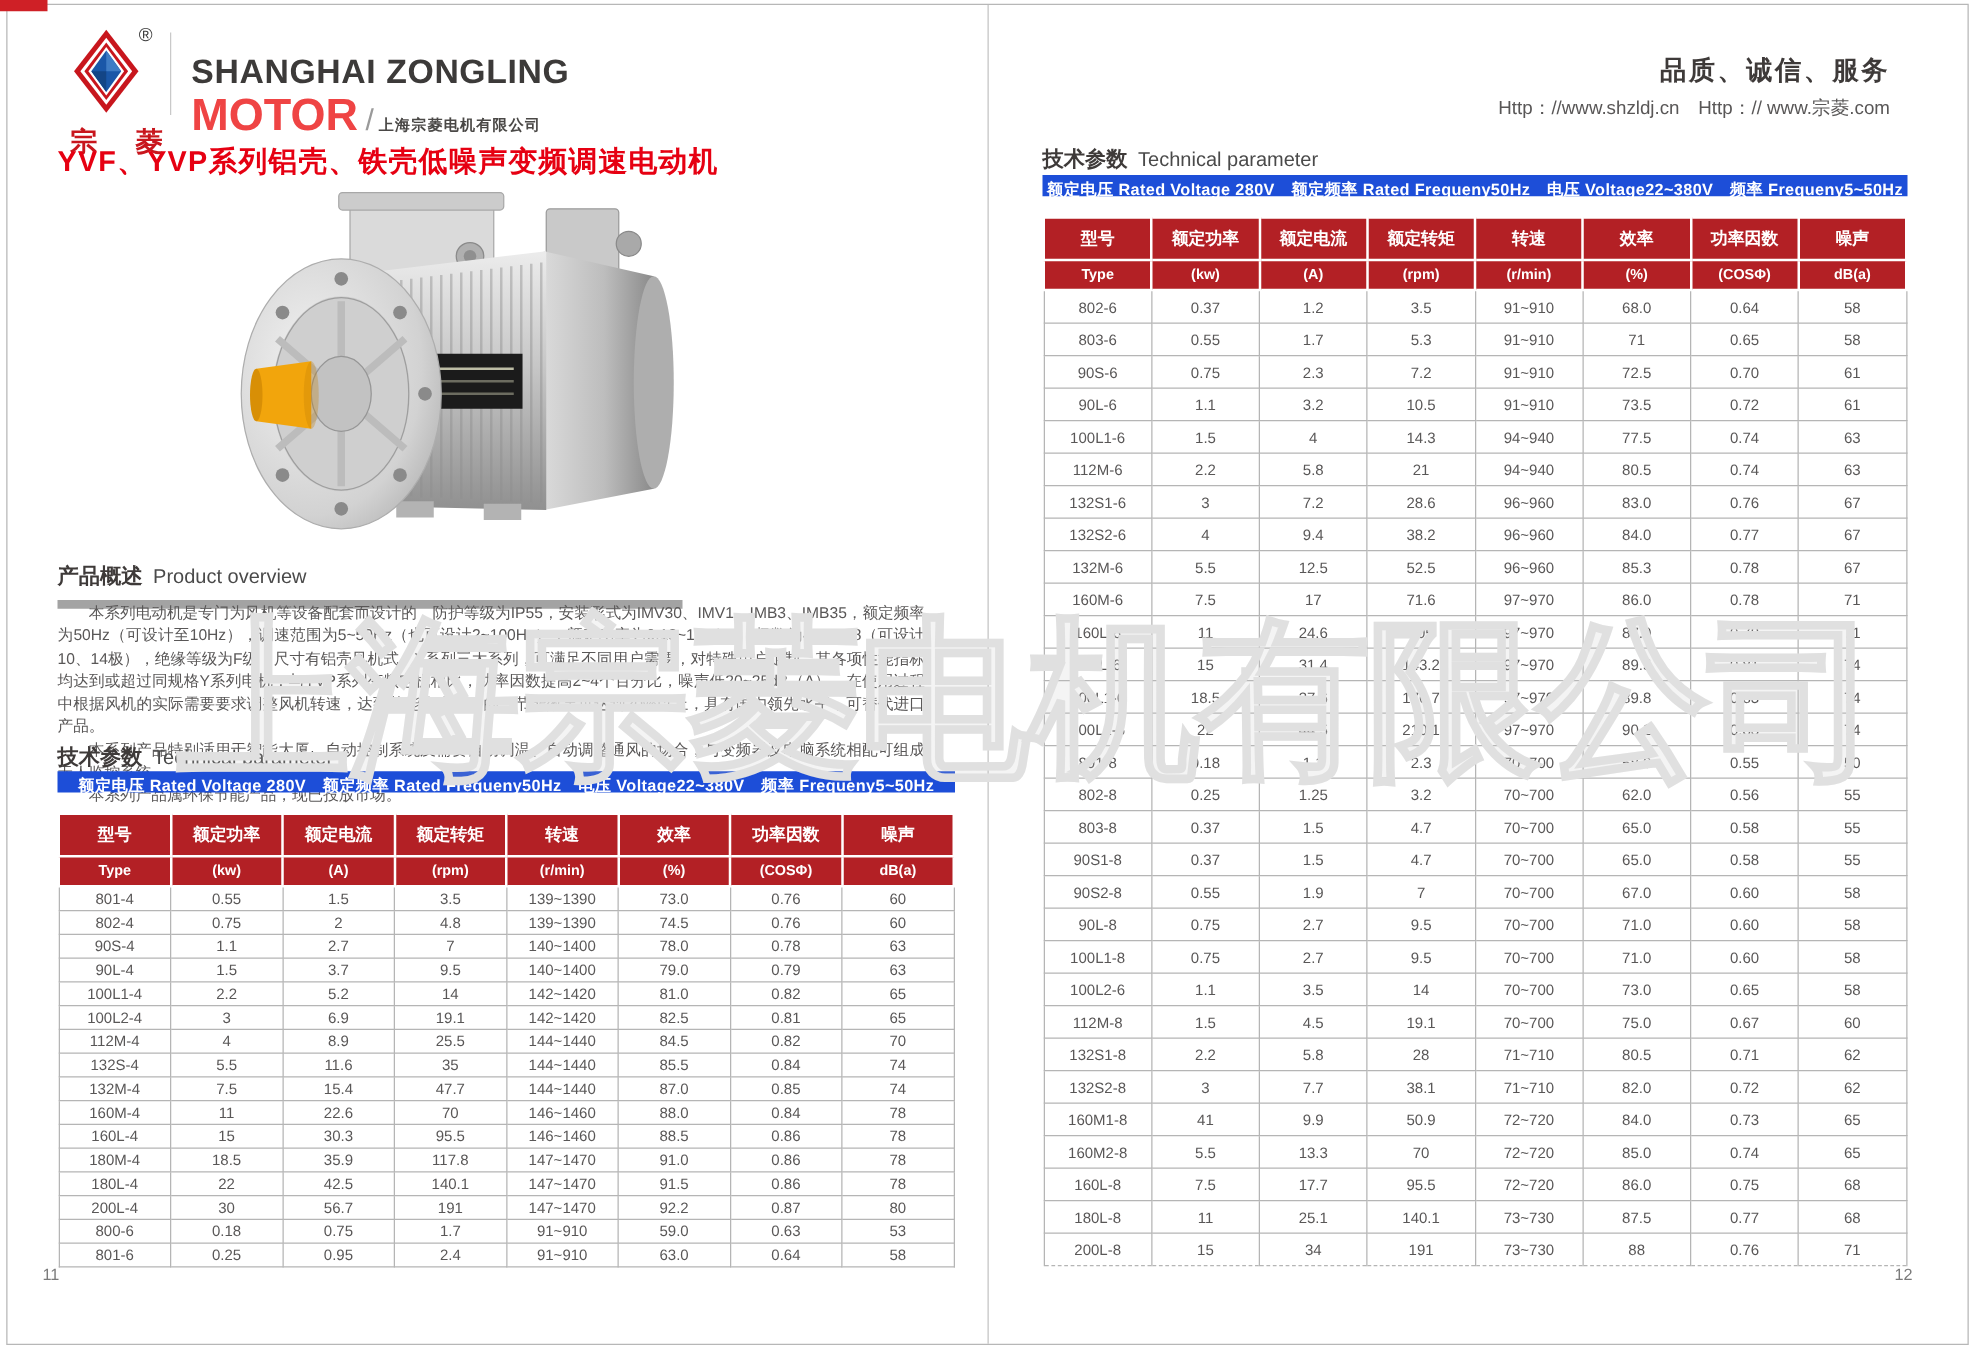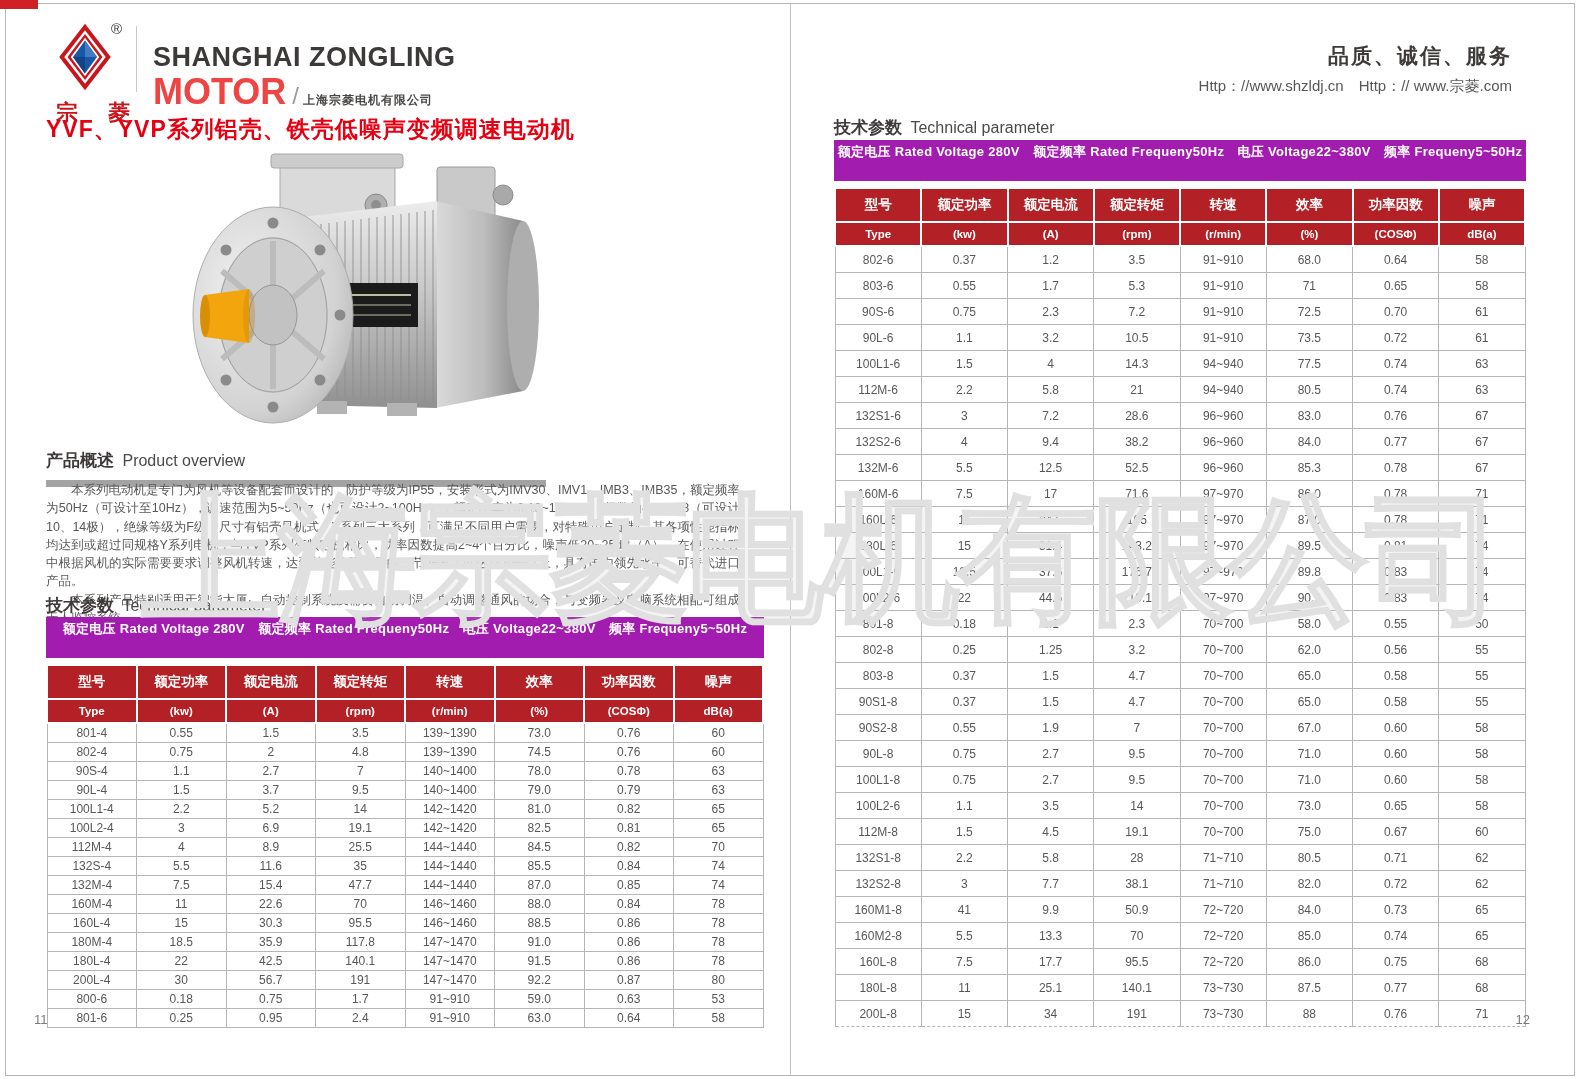--- a/index.html
+++ b/index.html
@@ -43,21 +43,21 @@
 
   
   .header-right{position:absolute;right:68px;top:42px;text-align:right}
   .slogan{font-size:21px;font-weight:bold;color:#3e3a39;letter-spacing:2px}
   .urls{margin-top:7px;font-size:15px;color:#595757}
 
   
   .tech-table{position:absolute}
   .table-left{left:46px;top:617px;width:718px}
   .table-right{left:44px;top:140px;width:692px}
-  .band{height:41px;line-height:23px;background:#a21caf;color:#fff;font-size:13px;font-weight:600;text-align:center;margin-bottom:6px;letter-spacing:.3px}
+  .band{height:17px;line-height:23px;background:#1d4ed8;color:#fff;font-size:13px;font-weight:600;text-align:center;margin-bottom:16px;letter-spacing:.3px}
   .tech-table table{border-collapse:collapse;width:100%;table-layout:fixed}
   .tech-table th{background:#b32025;color:#fff;border:2px solid #fff;font-weight:bold}
   .tech-table tr.cn th{height:30px;font-size:13.5px}
   .tech-table tr.unit th{height:20px;font-size:11.5px;font-weight:bold}
   .tech-table td{border:1px solid #b5b5b5;background:#fff;text-align:center;font-size:12px;color:#595757;padding:0}
   .table-left td{height:18px}
   .table-right td{height:25px}
   .table-right tbody tr:last-child td{border-bottom-style:dashed}
 
   .page-num{position:absolute;top:1012px;font-size:13px;color:#7b7b7b}

